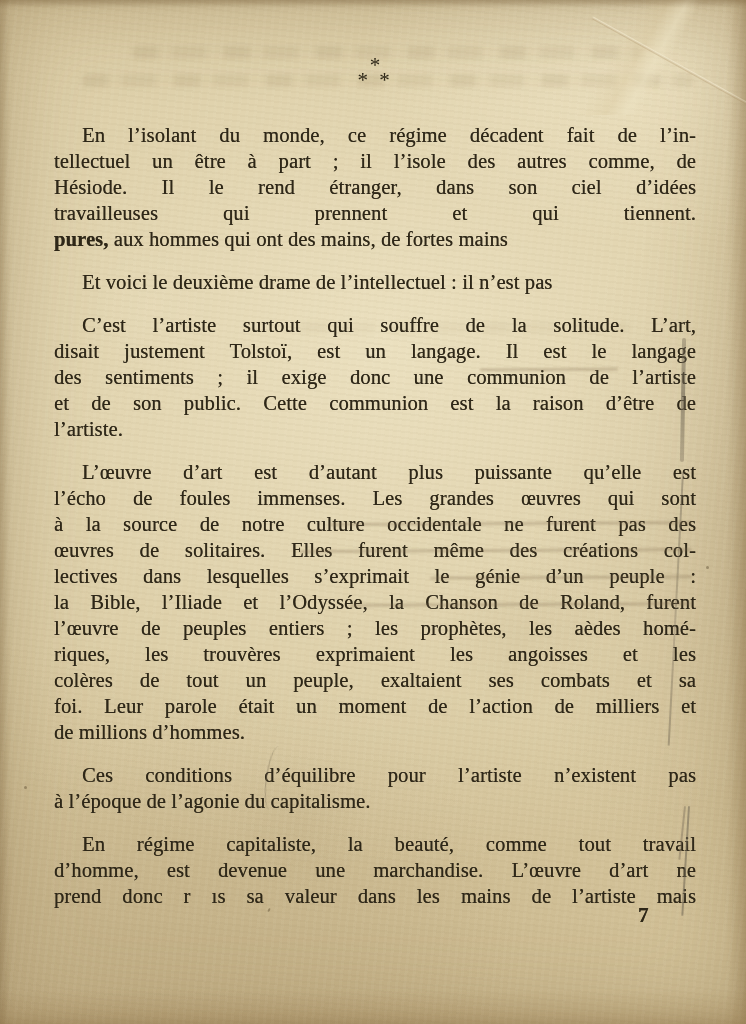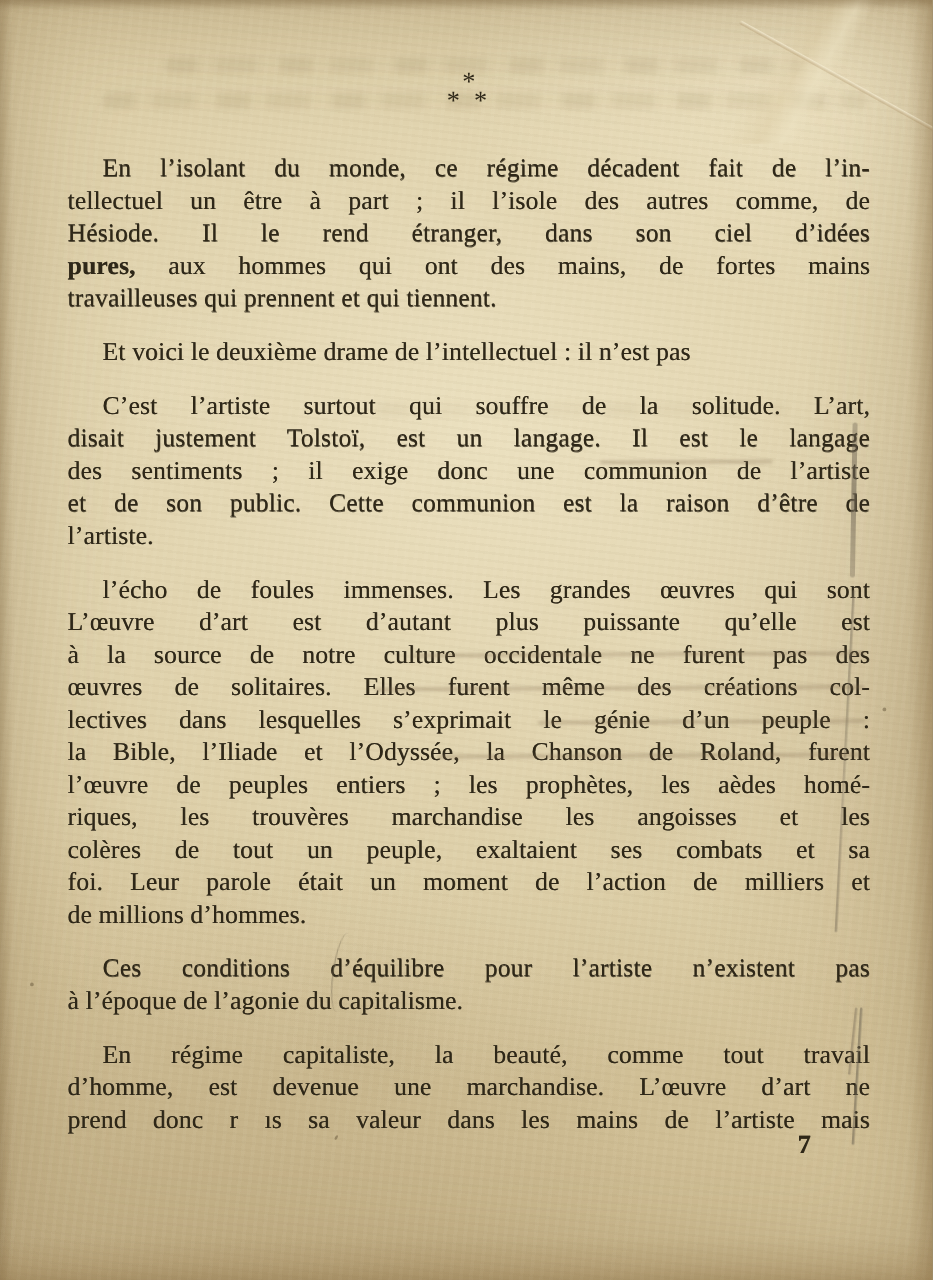--- a/index.html
+++ b/index.html
@@ -123,42 +123,42 @@
   <div class="asterism">
     <div class="row1">*</div>
     <div class="row2">* *</div>
   </div>
 
   <div class="textblock">
     <div class="para">
         <div class="tline">En l’isolant du monde, ce régime décadent fait de l’in-</div>
         <div class="tline">tellectuel un être à part ; il l’isole des autres comme, de</div>
         <div class="tline">Hésiode. Il le rend étranger, dans son ciel d’idées</div>
+        <div class="tline">travailleuses qui prennent et qui tiennent.</div>
         <div class="tline"><b>pures,</b> aux hommes qui ont des mains, de fortes mains</div>
-        <div class="tline">travailleuses qui prennent et qui tiennent.</div>
       </div>
     <div class="para">
         <div class="tline">Et voici le deuxième drame de l’intellectuel : il n’est pas</div>
       </div>
     <div class="para">
         <div class="tline">C’est l’artiste surtout qui souffre de la solitude. L’art,</div>
         <div class="tline">disait justement Tolstoï, est un langage. Il est le langage</div>
         <div class="tline">des sentiments ; il exige donc une communion de l’artiste</div>
         <div class="tline">et de son public. Cette communion est la raison d’être de</div>
         <div class="tline">l’artiste.</div>
       </div>
     <div class="para">
+        <div class="tline">L’œuvre d’art est d’autant plus puissante qu’elle est</div>
         <div class="tline">l’écho de foules immenses. Les grandes œuvres qui sont</div>
-        <div class="tline">L’œuvre d’art est d’autant plus puissante qu’elle est</div>
         <div class="tline">à la source de notre culture occidentale ne furent pas des</div>
         <div class="tline">œuvres de solitaires. Elles furent même des créations col-</div>
         <div class="tline">lectives dans lesquelles s’exprimait le génie d’un peuple :</div>
         <div class="tline">la Bible, l’Iliade et l’Odyssée, la Chanson de Roland, furent</div>
         <div class="tline">l’œuvre de peuples entiers ; les prophètes, les aèdes homé-</div>
-        <div class="tline">riques, les trouvères marchandise les angoisses et les</div>
+        <div class="tline">riques, les trouvères exprimaient les angoisses et les</div>
         <div class="tline">colères de tout un peuple, exaltaient ses combats et sa</div>
         <div class="tline">foi. Leur parole était un moment de l’action de milliers et</div>
         <div class="tline">de millions d’hommes.</div>
       </div>
     <div class="para">
         <div class="tline">Ces conditions d’équilibre pour l’artiste n’existent pas</div>
         <div class="tline">à l’époque de l’agonie du capitalisme.</div>
       </div>
     <div class="para continues">
         <div class="tline">En régime capitaliste, la beauté, comme tout travail</div>

